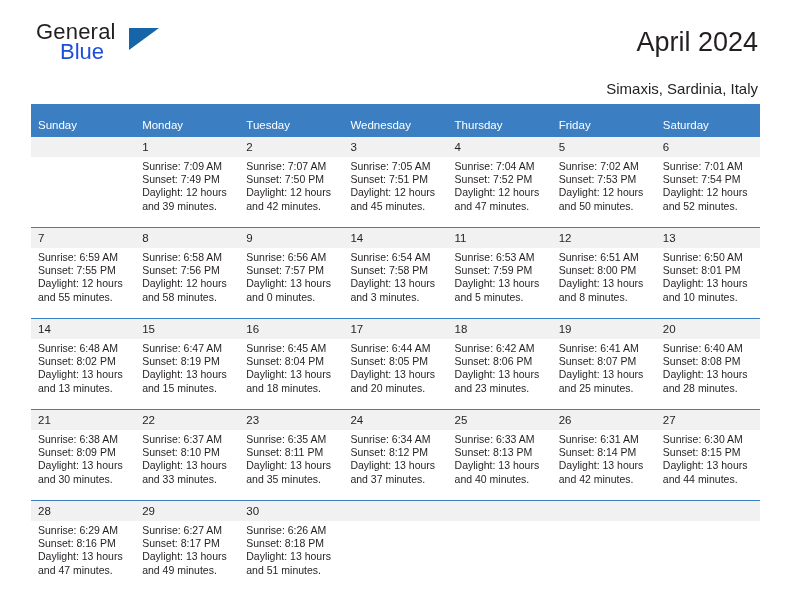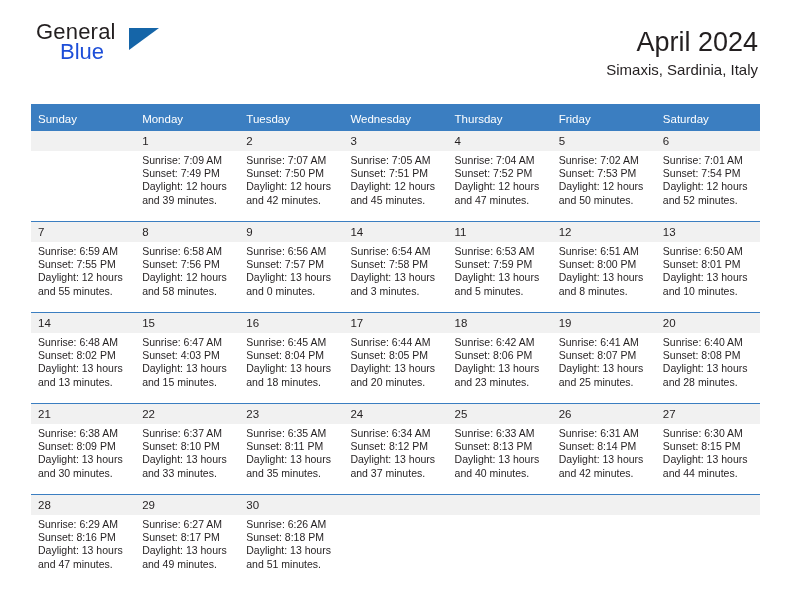--- a/index.html
+++ b/index.html
@@ -71,21 +71,21 @@
     text-align: right;
   }
   .cal-title {
     font-size: 27px;
     font-weight: normal;
     color: #231f20;
     line-height: 32px;
     white-space: nowrap;
   }
   .cal-subtitle {
-    margin-top: 3px;
+    margin-top: 22px;
     font-size: 15px;
     font-weight: normal;
     color: #231f20;
     line-height: 18px;
     white-space: nowrap;
   }
 
   
   .calendar {
     position: absolute;
@@ -94,21 +94,21 @@
     width: 729px;
     border-collapse: collapse;
     table-layout: fixed;
   }
   .calendar th {
     background: #3b7ec1;
     color: #ffffff;
     font-size: 11.5px;
     font-weight: normal;
     text-align: left;
-    padding: 9px 0 5px 7px;
+    padding: 15px 0 5px 7px;
     height: 12px;
     line-height: 13px;
     border: none;
   }
   .week-row > td {
     padding: 0;
     vertical-align: top;
     border-top: 1px solid #3b7ec1;
   }
   .week-row.first > td {
@@ -354,21 +354,21 @@
             <div>Daylight: 13 hours</div>
             <div>and 13 minutes.</div>
           </div>
             </div>
           </td>
         <td>
             <div class="daycell">
           <div class="daynum">15</div>
           <div class="dayinfo">
             <div>Sunrise: 6:47 AM</div>
-            <div>Sunset: 4:03 PM</div>
+            <div>Sunset: 8:19 PM</div>
             <div>Daylight: 13 hours</div>
             <div>and 15 minutes.</div>
           </div>
             </div>
           </td>
         <td>
             <div class="daycell">
           <div class="daynum">16</div>
           <div class="dayinfo">
             <div>Sunrise: 6:45 AM</div>

